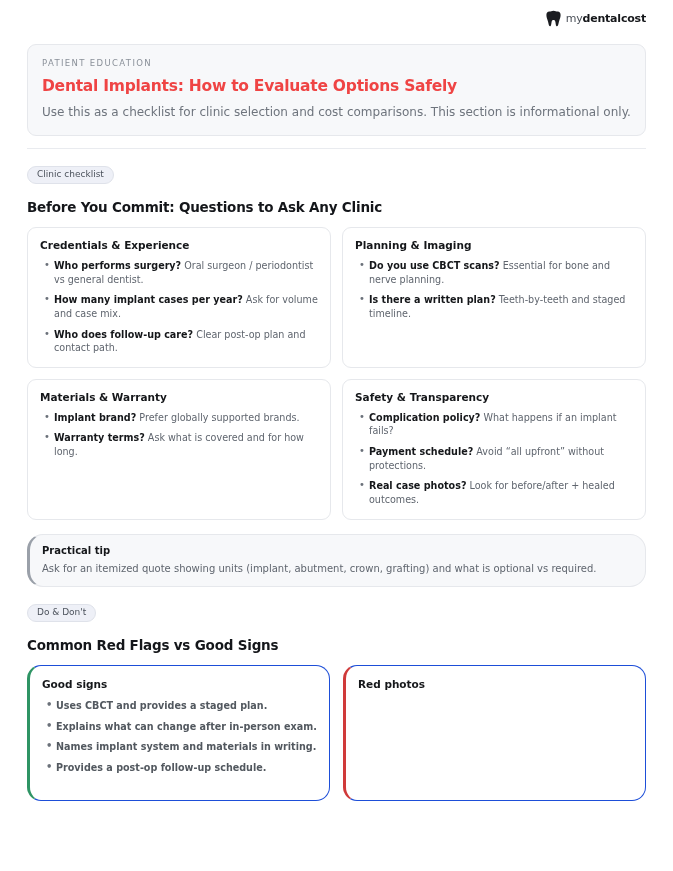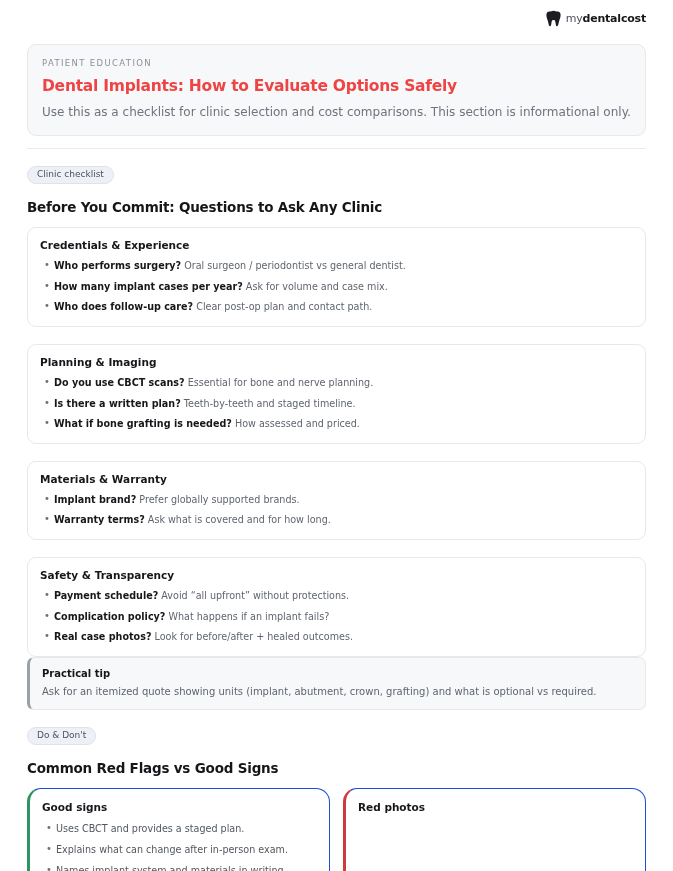--- a/index.html
+++ b/index.html
@@ -92,22 +92,22 @@
     font-size: 13.5px;
     font-weight: 700;
     letter-spacing: -0.2px;
     color: #14161a;
     margin: 15px 0 12px 0;
   }
 
   
   .grid {
     display: grid;
-    grid-template-columns: 1fr;
-    gap: 17px;
+    grid-template-columns: 1fr 1fr;
+    gap: 11px;
   }
   .card {
     border: 1px solid #e6e8ec;
     border-radius: 9px;
     background: #ffffff;
     padding: 11px 12px 12px 12px;
   }
   .card-title {
     font-size: 10.5px;
     font-weight: 700;
@@ -138,22 +138,23 @@
   .card li b {
     color: #15171a;
     font-weight: 700;
   }
 
   
   .tip {
     background: #f7f8fa;
     border: 1px solid #e6e8ec;
     border-left: 3px solid #9aa0a9;
-    border-radius: 7px;
+    border-radius: 16px;
     padding: 10px 13px 11px 12px;
+    margin-top: 14px;
   }
   .tip-title {
     font-size: 10px;
     font-weight: 700;
     color: #15171a;
     margin-bottom: 6px;
   }
   .tip-body {
     font-size: 10px;
     color: #5f656e;
@@ -185,20 +186,21 @@
     margin: 0;
     padding: 0 0 0 14px;
     list-style: none;
   }
   .gb-card li {
     position: relative;
     font-size: 9.6px;
     line-height: 1.42;
     color: #52585f;
     margin-bottom: 7px;
+    font-weight: bold;
   }
   .gb-card li:last-child { margin-bottom: 0; }
   .gb-card li::before {
     content: "\2022";
     position: absolute;
     left: -10px;
     top: -1px;
     color: #6b717a;
     font-size: 10px;
   }
@@ -241,37 +243,36 @@
         <li><b>How many implant cases per year?</b> <span>Ask for volume and case mix.</span></li>
         <li><b>Who does follow-up care?</b> <span>Clear post-op plan and contact path.</span></li>
       </ul>
     </div>
 
     <div class="card">
       <div class="card-title">Planning &amp; Imaging</div>
       <ul>
         <li><b>Do you use CBCT scans?</b> <span>Essential for bone and nerve planning.</span></li>
         <li><b>Is there a written plan?</b> <span>Teeth-by-teeth and staged timeline.</span></li>
-        <li><b>What if bone grafting is needed?</b> <span>How assessed and priced.</span></li>
       </ul>
     </div>
 
     <div class="card">
       <div class="card-title">Materials &amp; Warranty</div>
       <ul>
         <li><b>Implant brand?</b> <span>Prefer globally supported brands.</span></li>
         <li><b>Warranty terms?</b> <span>Ask what is covered and for how long.</span></li>
       </ul>
     </div>
 
     <div class="card">
       <div class="card-title">Safety &amp; Transparency</div>
       <ul>
+        <li><b>Complication policy?</b> <span>What happens if an implant fails?</span></li>
         <li><b>Payment schedule?</b> <span>Avoid “all upfront” without protections.</span></li>
-        <li><b>Complication policy?</b> <span>What happens if an implant fails?</span></li>
         <li><b>Real case photos?</b> <span>Look for before/after + healed outcomes.</span></li>
       </ul>
     </div>
 
   </div>
 
   
   <div class="tip">
     <div class="tip-title">Practical tip</div>
     <div class="tip-body">Ask for an itemized quote showing units (implant, abutment, crown, grafting) and what is optional vs required.</div>

